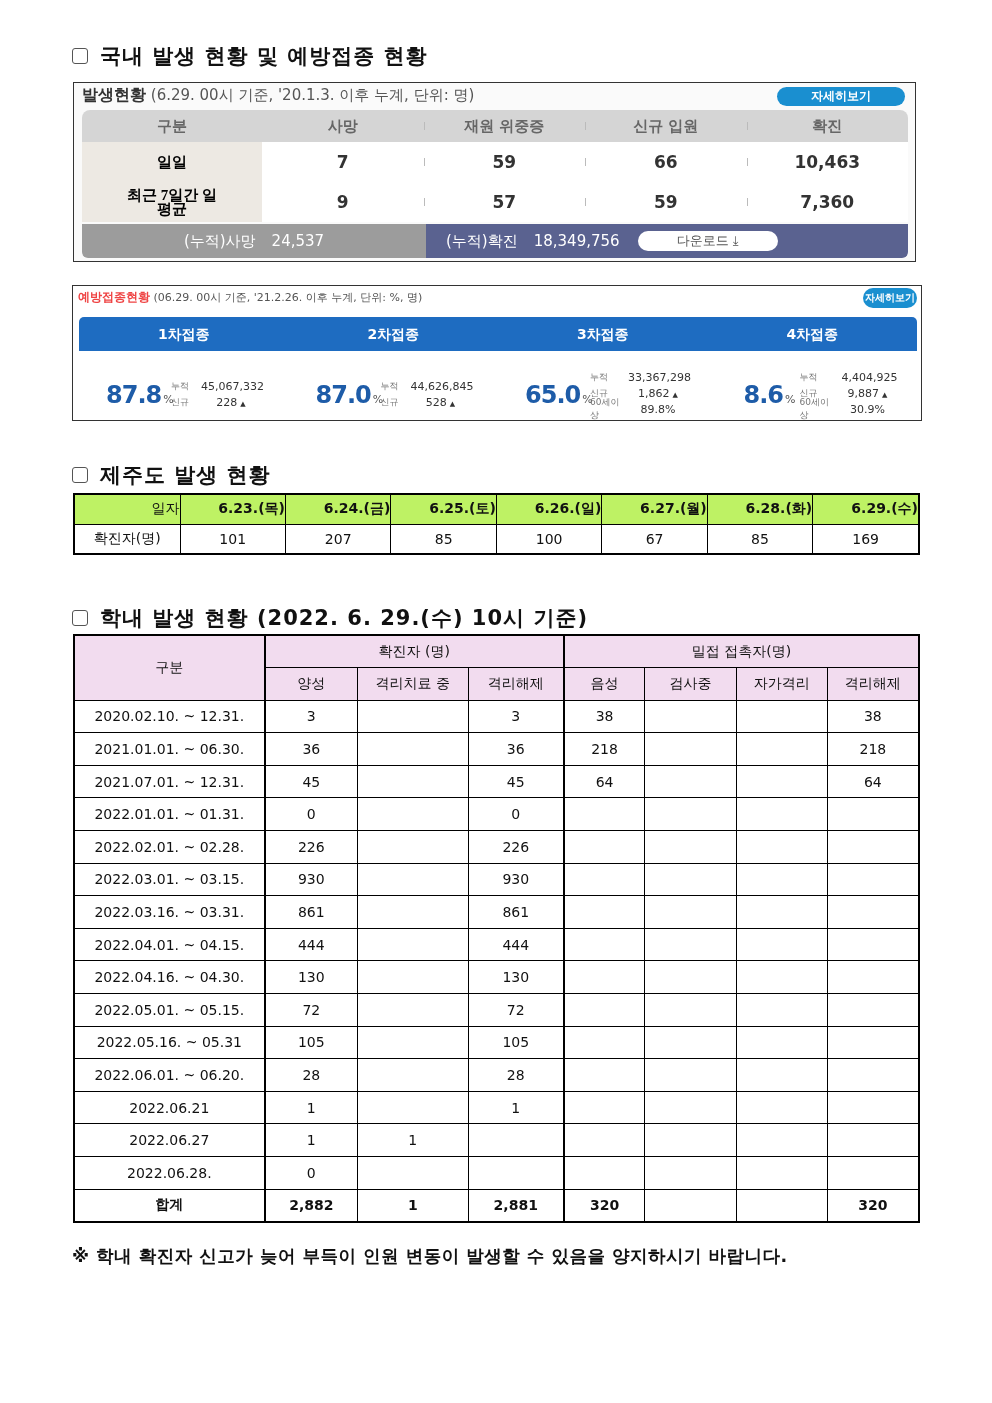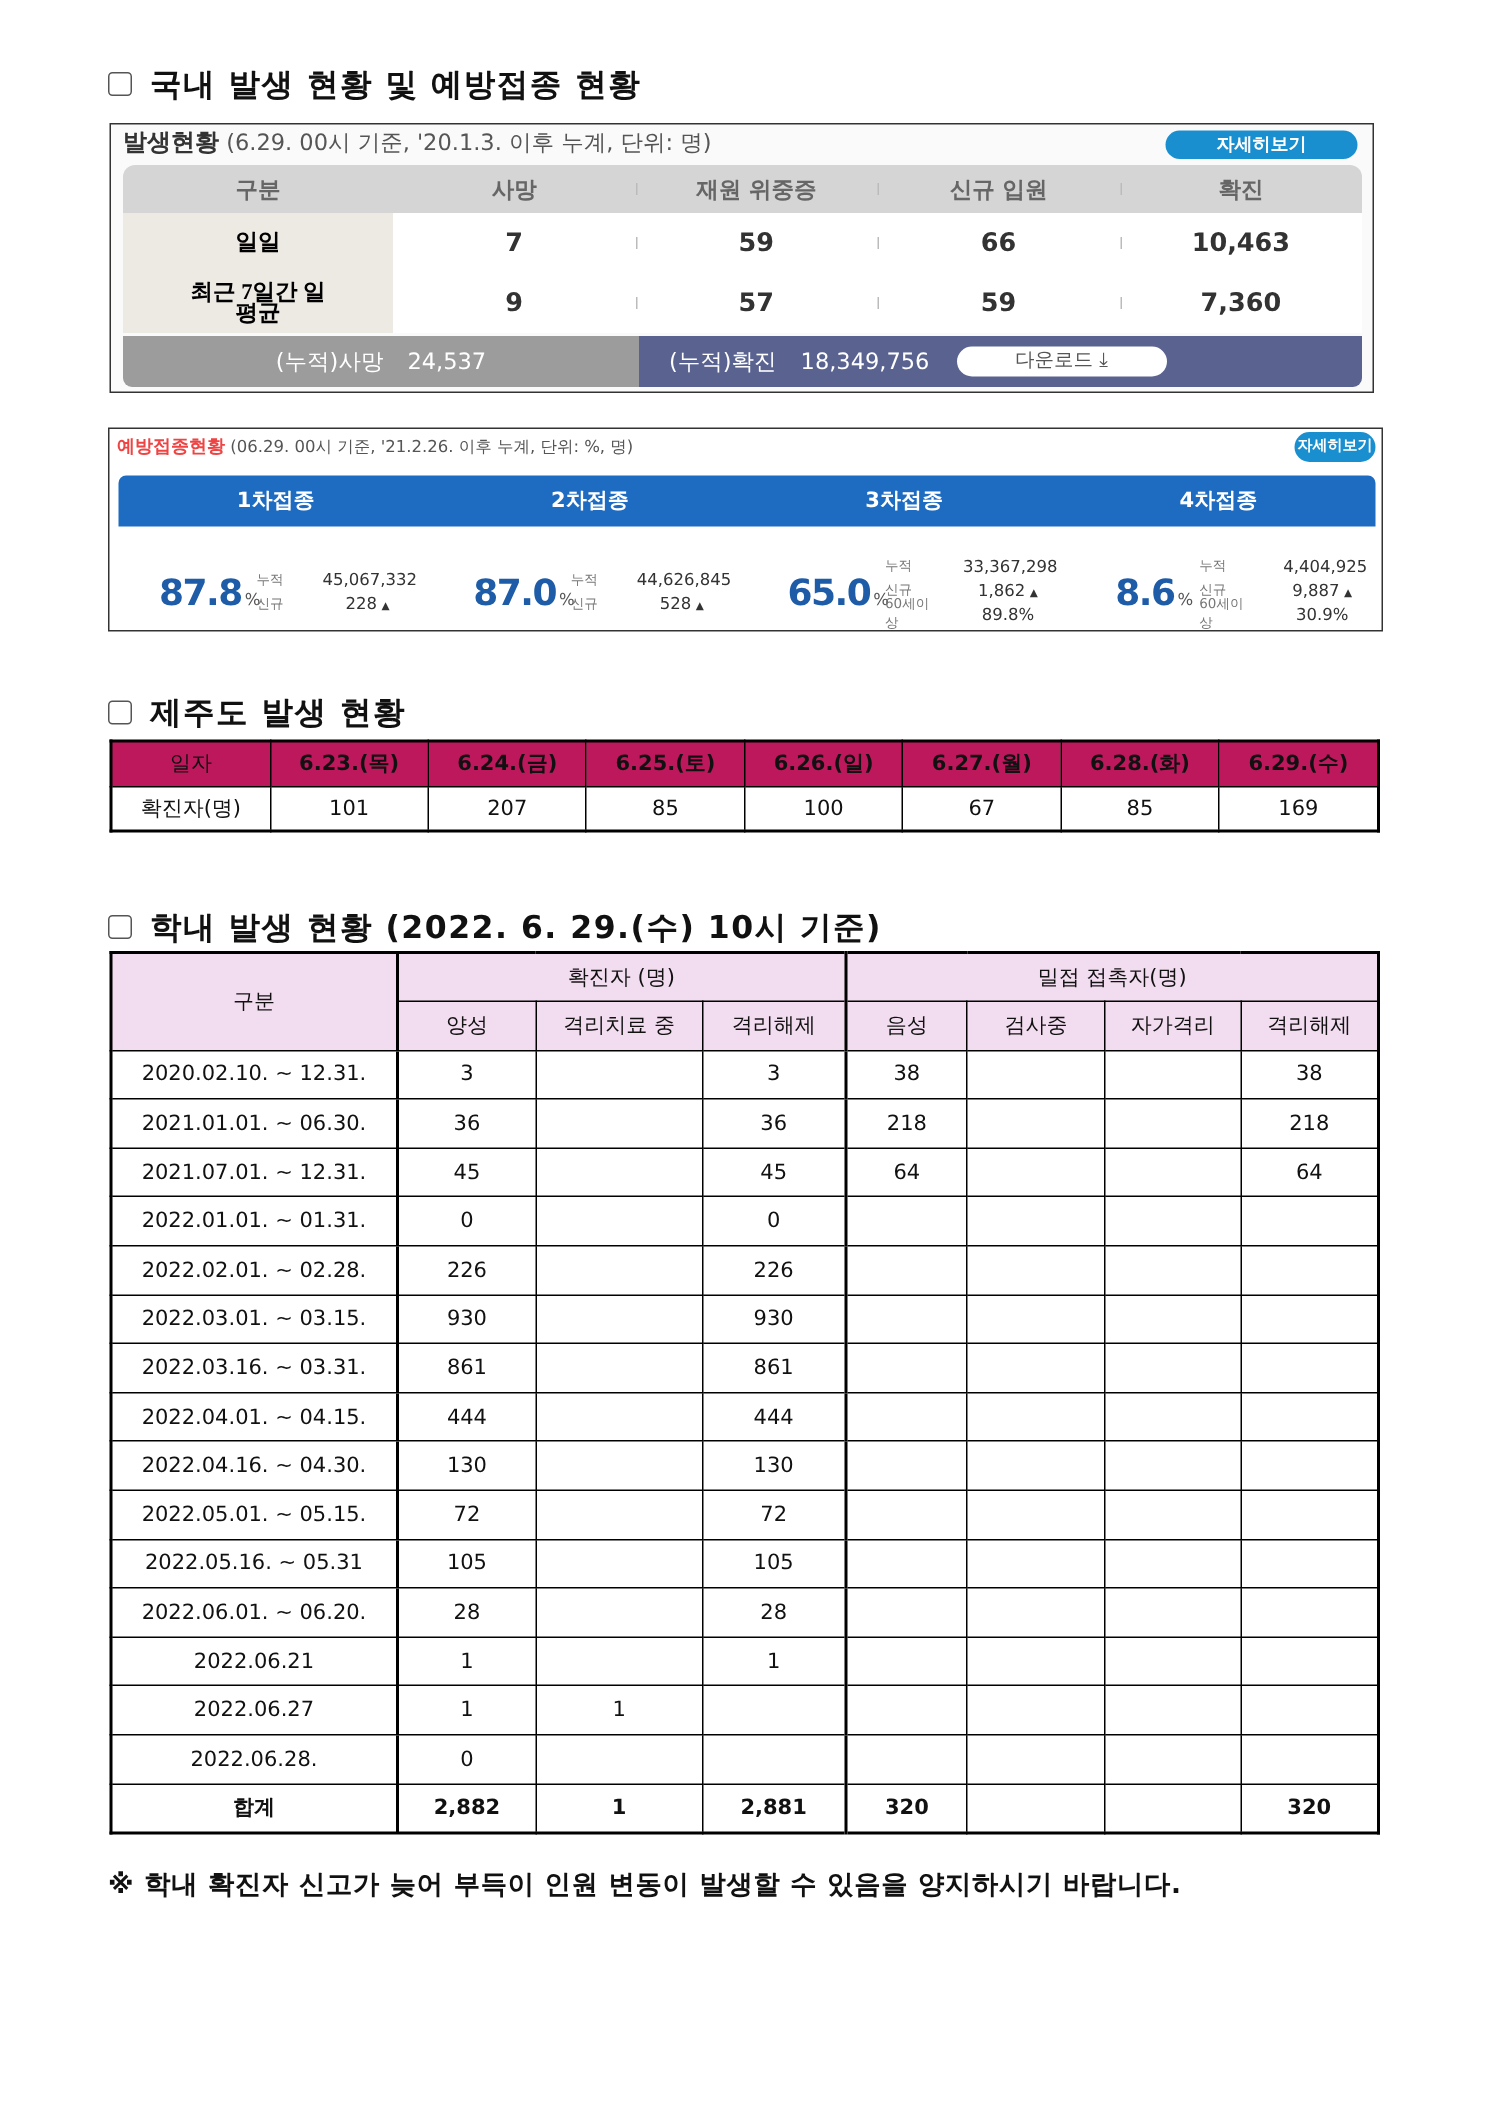--- a/index.html
+++ b/index.html
@@ -36,32 +36,32 @@
   .box2 .hdr b { font-size: 12px; color: #ef4444; }
   .box2 .pill-btn { right: 4px; top: 2px; width: 54px; height: 20px; font-size: 10px; line-height: 20px; border-radius: 10px; }
   .vbar { position: absolute; left: 6px; top: 31px; width: 838px; height: 34px; background: #1e6cc1; border-radius: 5px 5px 0 0; display: flex; }
   .vbar div { flex: 1; color: #fff; font-weight: bold; font-size: 14px; text-align: center; line-height: 34px; }
   .vrow { position: absolute; left: 6px; top: 80px; width: 838px; height: 52px; display: flex; }
   .vcell { flex: 1; position: relative; }
   .vpct { position: absolute; left: 27px; top: 15px; color: #1e5ca8; font-size: 24px; font-weight: bold; letter-spacing: -1px; }
   .vpct small { font-size: 11px; font-weight: normal; color: #555; margin-left: 2px; }
   .vdet { position: absolute; left: 92px; top: 12px; font-size: 10px; color: #333; }
   .vdet.three { top: 3px; }
-  .vdet .ln { display: flex; height: 16px; align-items: center; gap: 14px; }
+  .vdet .ln { display: flex; height: 16px; align-items: center; }
   .vdet .lb { color: #777; width: 30px; font-size: 9px; }
   .vdet .lb.wide { width: 38px; }
   .vdet .vl { min-width: 60px; text-align: right; font-size: 11px; }
   .vdet .vl.c { text-align: center; }
   .tri { font-size: 7px; margin-left: 3px; }
 
   
   table { border-collapse: collapse; font-family: "DejaVu Sans", sans-serif; }
   .jeju { position: absolute; left: 73px; top: 493px; width: 847px; border: 2px solid #000; }
   .jeju td { border: 1px solid #000; text-align: center; height: 30px; font-size: 14px; }
-  .jeju tr.hd td { background: #be185d; font-weight: bold; }
+  .jeju tr.hd td { background: #bef264; font-weight: bold; text-align: right; }
   .jeju tr.hd td.lbl { font-weight: normal; }
 
   
   .school { position: absolute; left: 73px; top: 634px; width: 847px; border: 2px solid #000; }
   .school td, .school th { border: 1px solid #000; text-align: center; font-size: 14px; height: 32.6px; font-weight: normal; }
   .school th { background: #f2dcef; }
   .school .thick-r { border-right: 2px solid #000; }
   .school tr.total td { font-weight: bold; }
   .note { position: absolute; left: 72px; top: 1244px; font-size: 17.5px; font-weight: bold; letter-spacing: 0.5px; }
 </style>

